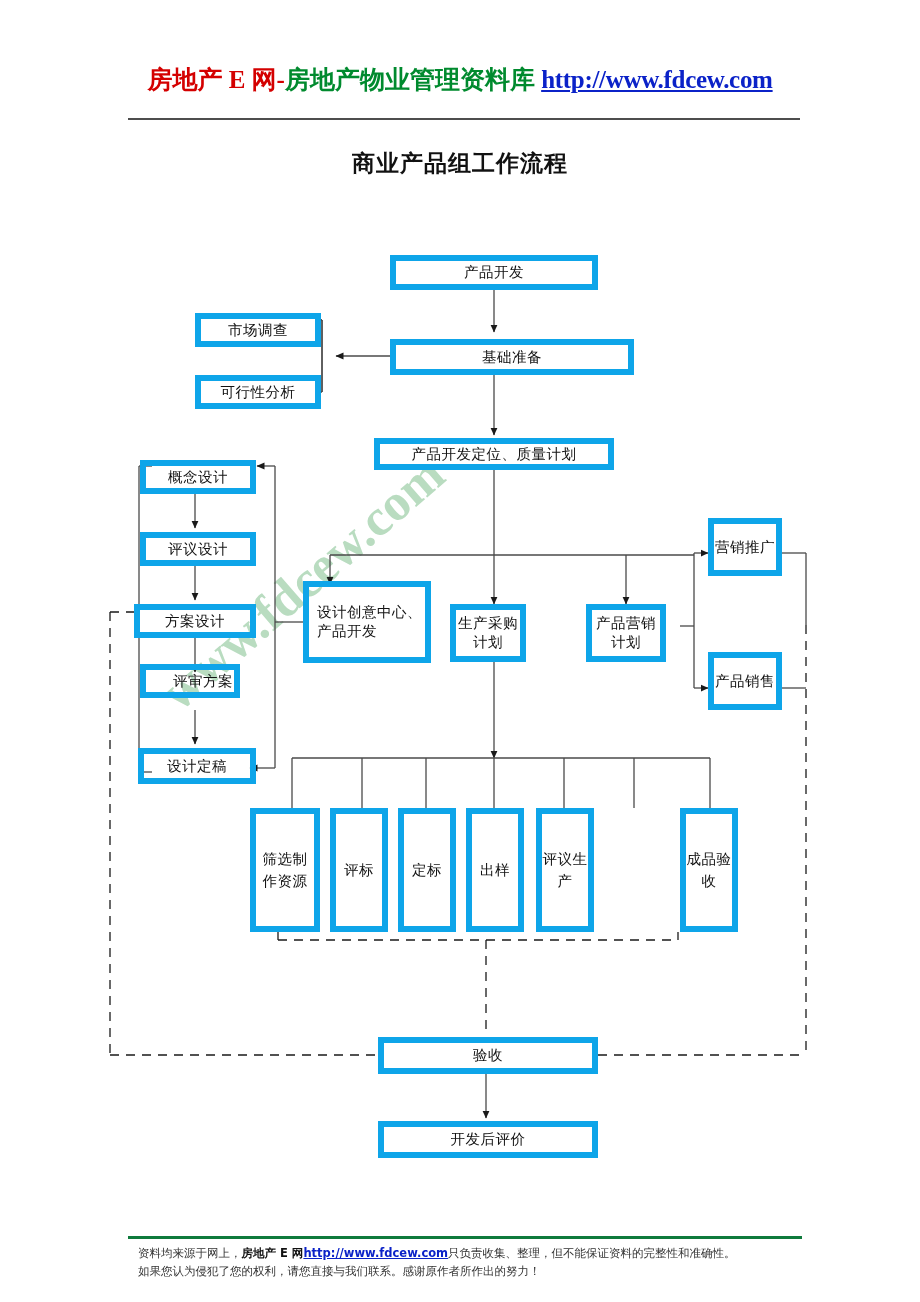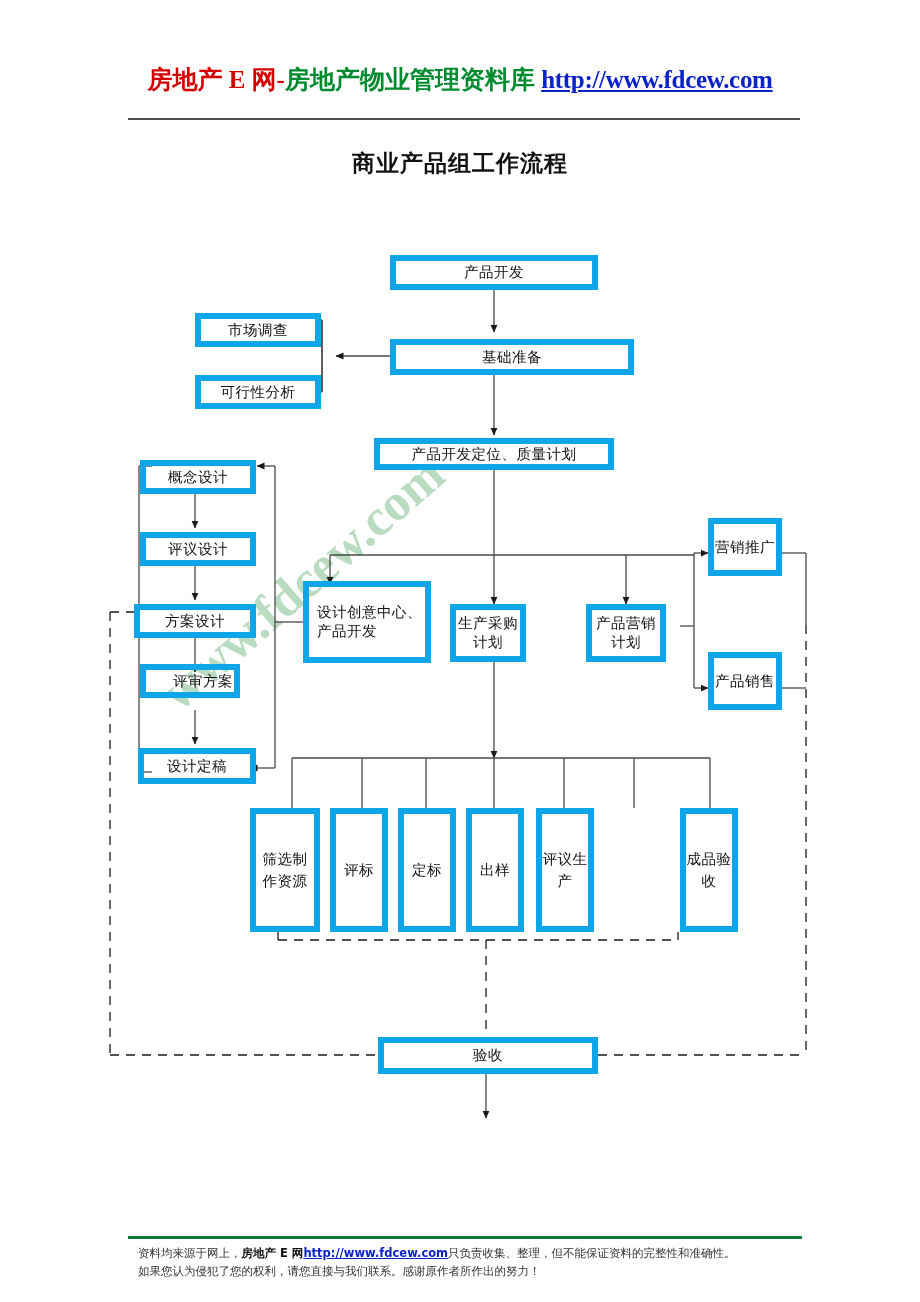--- a/index.html
+++ b/index.html
@@ -343,20 +343,23 @@
     <div class="node vert" style="left:536px; top:808px; width:58px; height:124px;">
       <span>评议生产</span>
     </div>
     <div class="node vert" style="left:680px; top:808px; width:58px; height:124px;">
       <span>成品验收</span>
     </div>
 
     <div class="node" style="left:378px; top:1037px; width:220px; height:37px;">
       <span>验收</span>
     </div>
+    <div class="node" style="left:378px; top:1121px; width:220px; height:37px;">
+      <span>开发后评价</span>
+    </div>
 
   </div>
 
   <div id="footer-rule"></div>
   <div id="footer">
     <div><span>资料均来源于网上，</span><span class="f-bold">房地产 E 网</span><span class="f-link">http://www.fdcew.com</span><span>只负责收集、整理，但不能保证资料的完整性和准确性。</span></div>
     <div>如果您认为侵犯了您的权利，请您直接与我们联系。感谢原作者所作出的努力！</div>
   </div>
 
 </div>

